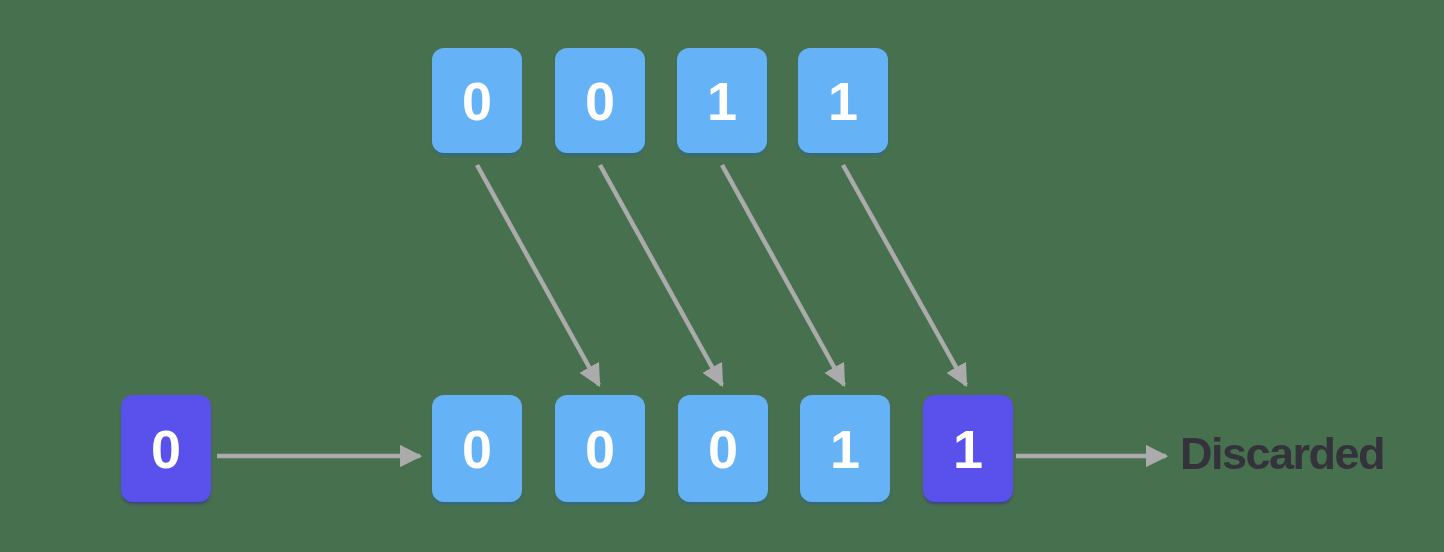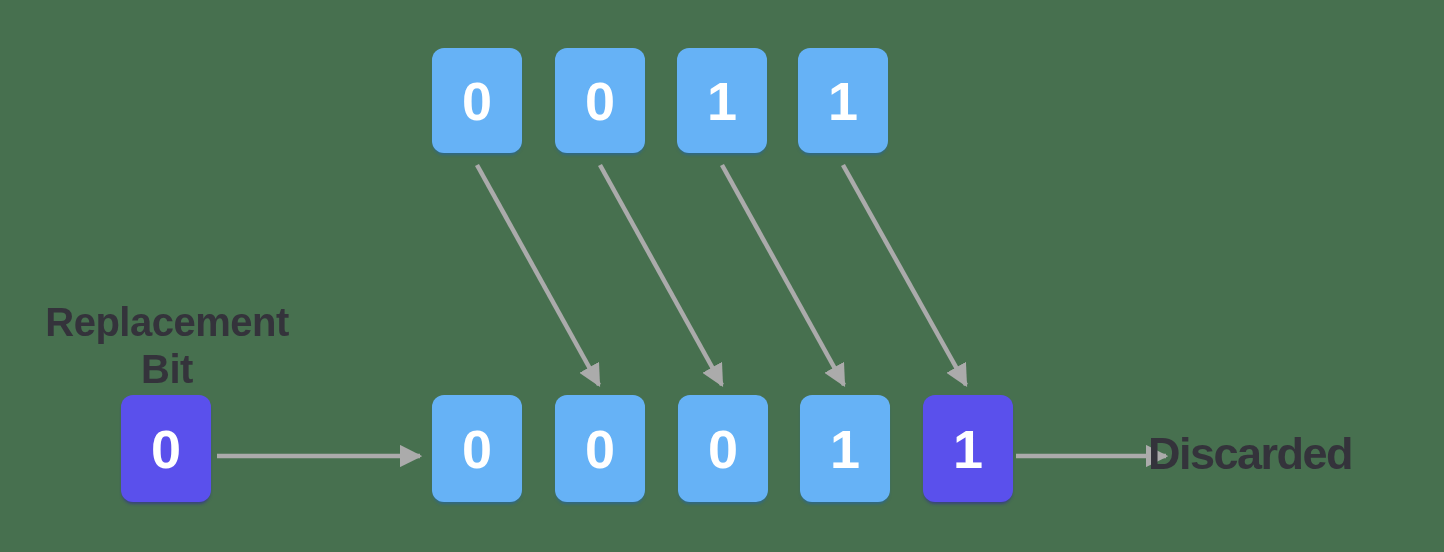--- a/index.html
+++ b/index.html
@@ -58,21 +58,21 @@
   .replacement-label {
     left: 36px;
     top: 299px;
     width: 262px;
     text-align: center;
     font-size: 40px;
     line-height: 1.18;
     letter-spacing: -0.5px;
   }
   .discarded-label {
-    left: 1148px;
+    left: 1180px;
     top: 431px;
     font-size: 45px;
     line-height: 1;
     letter-spacing: -1.5px;
     white-space: nowrap;
   }
 </style>
 </head>
 <body>
 
@@ -96,18 +96,17 @@
   <div class="bit-box" style="left:555px; top:48px; height:105px;">0</div>
   <div class="bit-box" style="left:677px; top:48px; height:105px;">1</div>
   <div class="bit-box" style="left:798px; top:48px; height:105px;">1</div>
 
   <div class="bit-box bottom-box" style="left:432px; top:395px; height:107px;">0</div>
   <div class="bit-box bottom-box" style="left:555px; top:395px; height:107px;">0</div>
   <div class="bit-box bottom-box" style="left:678px; top:395px; height:107px;">0</div>
   <div class="bit-box bottom-box" style="left:800px; top:395px; height:107px;">1</div>
   <div class="bit-box bottom-box highlight" style="left:923px; top:395px; height:107px;">1</div>
 
-  <div class="diagram-label replacement-label">Replacement Bit</div>
   <div class="bit-box highlight" style="left:121px; top:395px; height:107px;">0</div>
 
   <div class="diagram-label discarded-label">Discarded</div>
 
 </div>
 
 </body></html>

